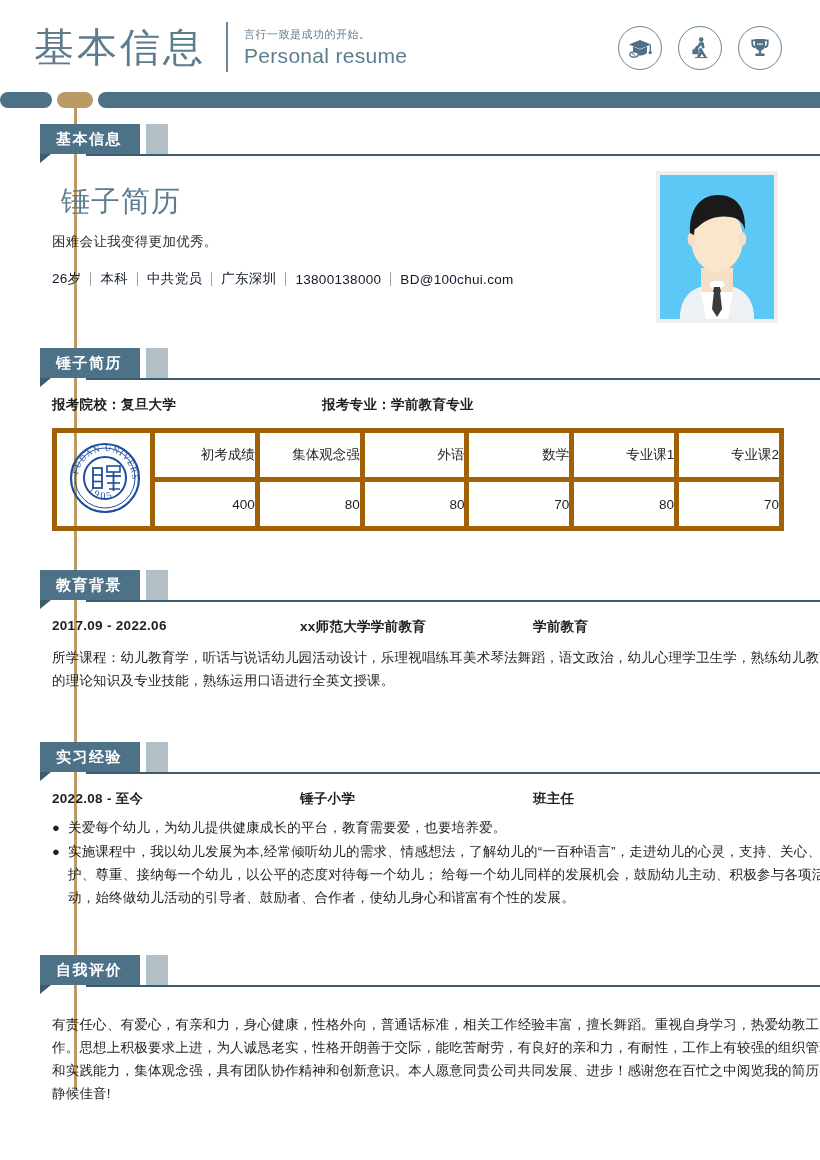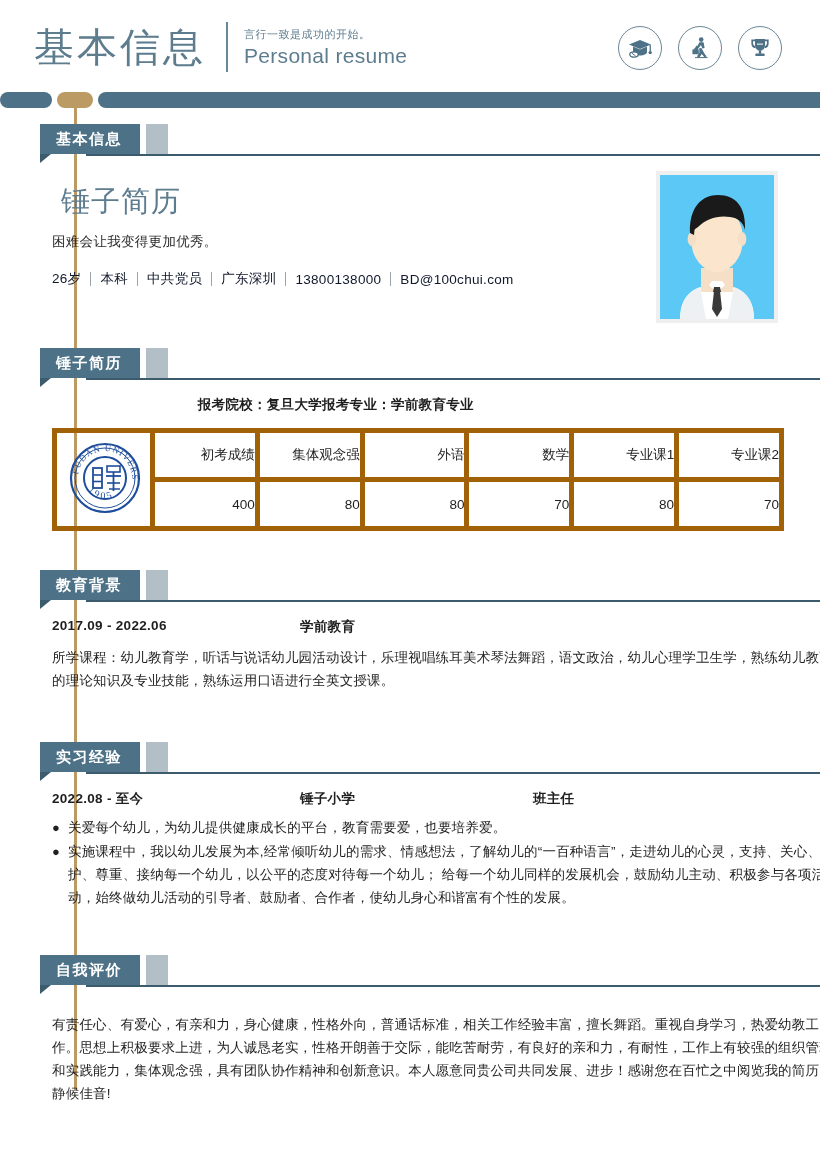--- a/index.html
+++ b/index.html
@@ -209,21 +209,21 @@
 
   
   .exam-line {
     display: flex;
     font-size: 13.5px;
     font-weight: bold;
     color: #1f1f1f;
     letter-spacing: 0.3px;
     margin-top: 4px;
   }
-  .exam-school { width: 270px; text-align: right; }
+  .exam-school { width: 270px; }
 
   .score-table {
     border-collapse: collapse;
     margin-top: 14px;
     width: 732px;
     table-layout: fixed;
   }
   .score-table td {
     border: 5px solid #a16207;
     text-align: right;
@@ -439,20 +439,21 @@
   <div class="section" style="top:570px;">
     <div class="sec-head">
       <div class="sec-badge">教育背景</div>
       <div class="sec-badge-block"></div>
       <div class="sec-notch"></div>
       <div class="sec-rule"></div>
     </div>
     <div class="sec-body">
       <div class="entry-row">
         <span class="entry-date">2017.09 - 2022.06</span>
+        <span class="entry-org">xx师范大学学前教育</span>
         <span>学前教育</span>
       </div>
       <div class="para">所学课程：幼儿教育学，听话与说话幼儿园活动设计，乐理视唱练耳美术琴法舞蹈，语文政治，幼儿心理学卫生学，熟练幼儿教育的理论知识及专业技能，熟练运用口语进行全英文授课。</div>
     </div>
   </div>
 
   <div class="section" style="top:742px;">
     <div class="sec-head">
       <div class="sec-badge">实习经验</div>
       <div class="sec-badge-block"></div>

